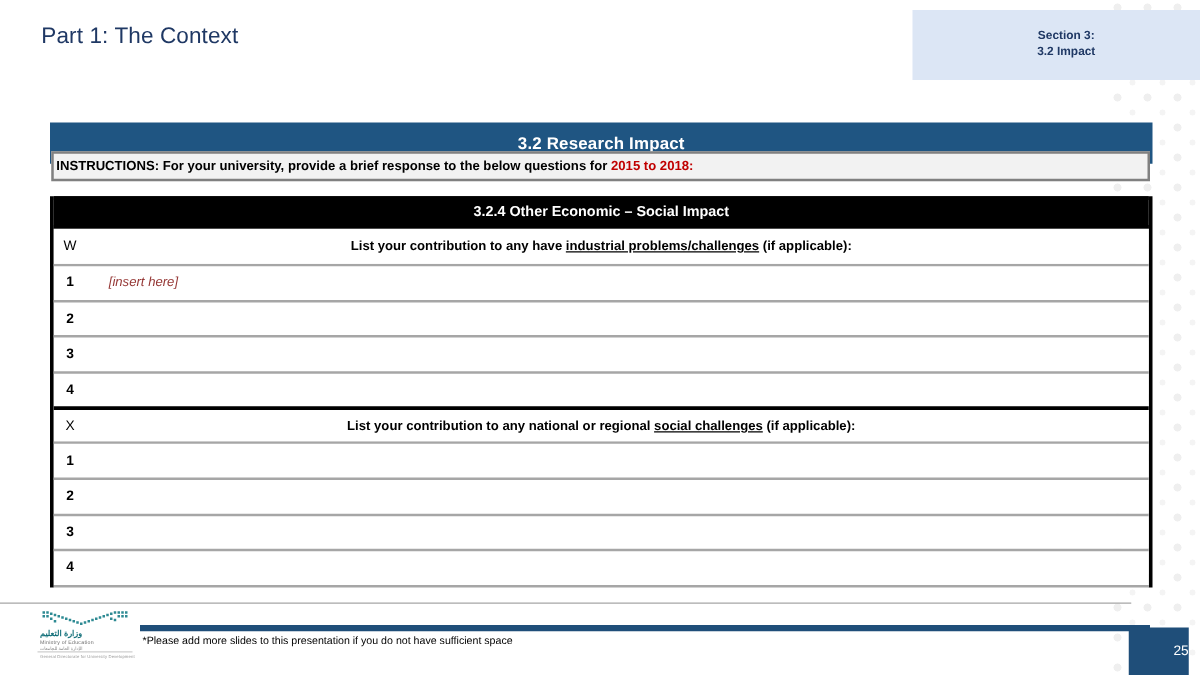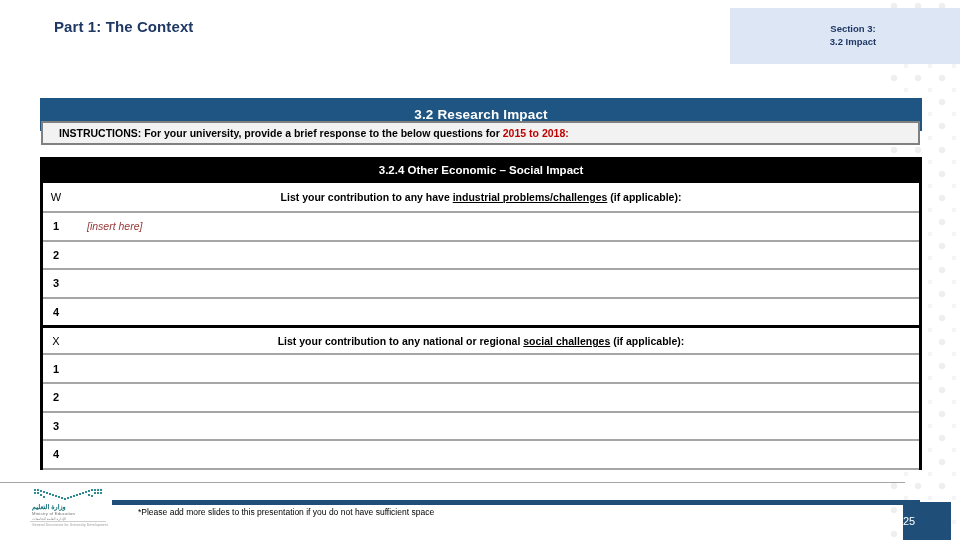--- a/index.html
+++ b/index.html
@@ -32,26 +32,25 @@
       radial-gradient(circle at 18px 18px, #f4f4f4 2.2px, rgba(255,255,255,0) 2.6px);
     background-size: 24px 24px, 24px 24px;
     z-index: 0;
   }
 
   
   .slide-title {
     position: absolute;
     left: 33px;
     top: 18px;
-    font-size: 15px;
-    font-weight: bold;
+    font-size: 18px;
+    font-weight: normal;
     color: #1f3864;
     letter-spacing: .1px;
     z-index: 5;
-    margin-left: 21px;
   }
 
   
   .section-banner {
     position: absolute;
     left: 730px;
     top: 8px;
     width: 220px;
     height: 56px;
     background: #dce6f5;
@@ -102,21 +101,21 @@
     border: 2px solid #808080;
     box-sizing: border-box;
     display: flex;
     align-items: center;
     z-index: 3;
   }
   .instructions-box .txt {
     font-size: 10.5px;
     font-weight: bold;
     color: #000000;
-    padding-left: 16px;
+    padding-left: 2px;
     white-space: nowrap;
   }
   .instructions-box .years {
     color: #c00000;
     font-weight: bold;
   }
 
   
   .table-wrap {
     position: absolute;
@@ -280,33 +279,32 @@
     z-index: 3;
   }
   .footnote-text {
     position: absolute;
     left: 114px;
     top: 507px;
     font-size: 8.5px;
     color: #000000;
     z-index: 3;
     white-space: nowrap;
-    margin-left: 24px;
   }
 
   .page-badge {
     position: absolute;
     left: 903px;
     top: 502px;
     width: 48px;
     height: 38px;
     background: #1f4e79;
     display: flex;
     align-items: center;
-    justify-content: flex-start;
+    justify-content: flex-end;
     z-index: 4;
   }
   .page-badge span {
     color: #ffffff;
     font-size: 11px;
   }
 </style>
 </head>
 <body>
 

